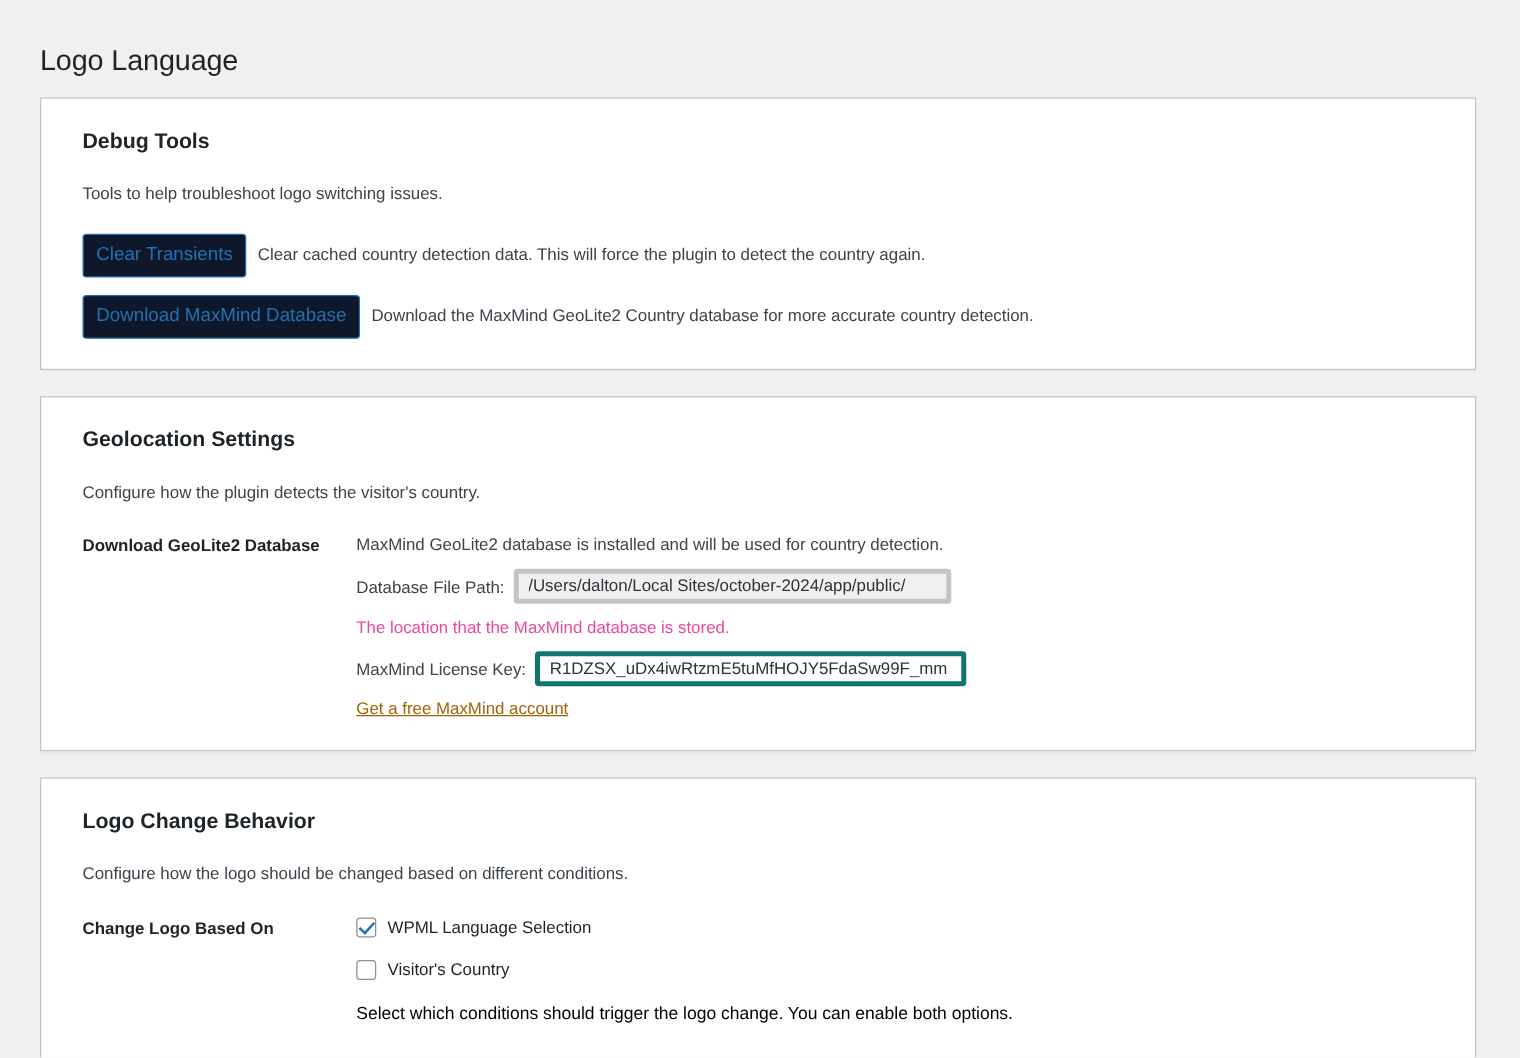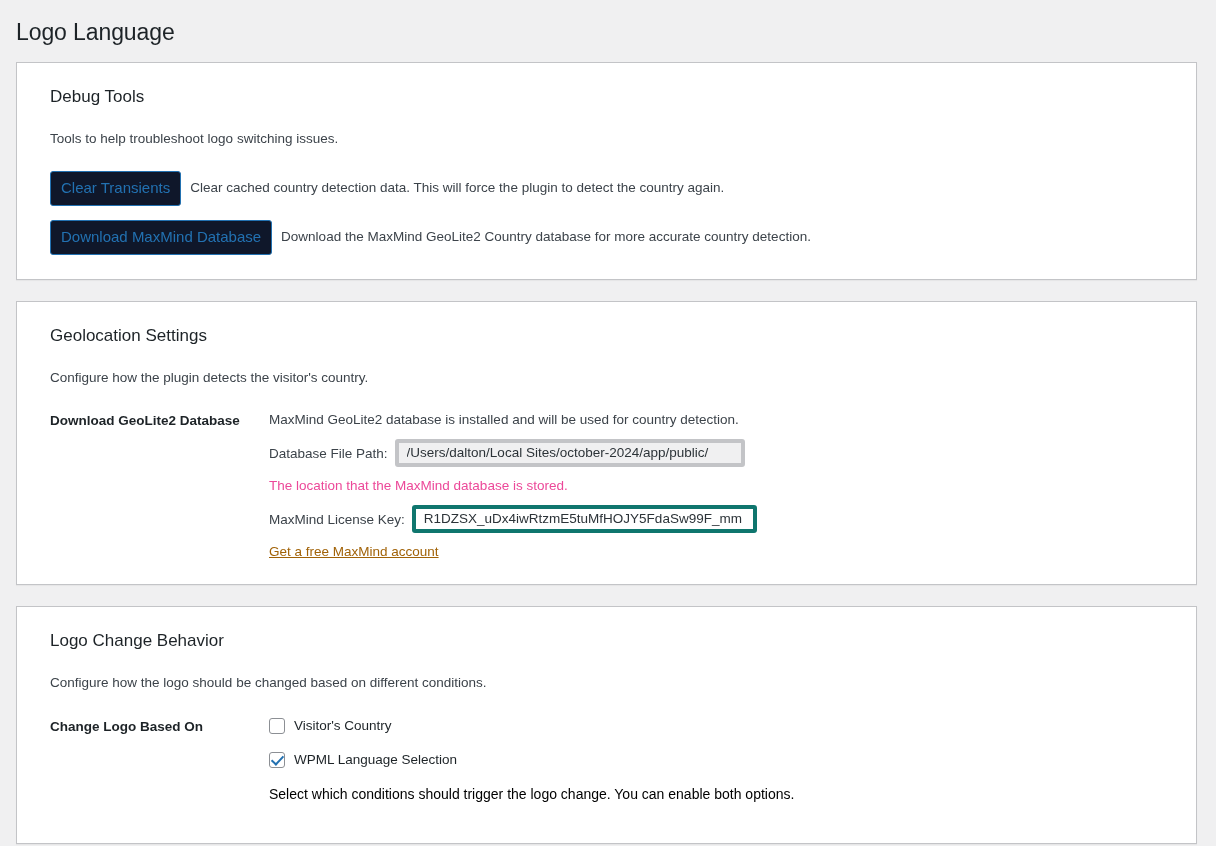--- a/index.html
+++ b/index.html
@@ -12,21 +12,21 @@
     background: #f0f0f1;
     font-family: "Liberation Sans", sans-serif;
     -webkit-font-smoothing: antialiased;
   }
 
   .page {
     position: relative;
     width: 1216px;
     height: 846px;
     background: #f0f0f1;
-    padding: 0;
+    padding: 16px;
     border-radius: 31px;
   }
 
   .page-title {
     font-size: 23px;
     font-weight: 400;
     color: #1d2327;
     line-height: 1.3;
     margin: 0;
     padding: 18px 0 14px 16px;
@@ -40,21 +40,21 @@
     padding: 0;
     box-shadow: 0 1px 1px rgba(0,0,0,0.04);
   }
 
   .panel-inner {
     padding: 22px 32px 24px 33px;
   }
 
   .section-heading {
     font-size: 17px;
-    font-weight: normal;
+    font-weight: bold;
     color: #1d2327;
     margin: 0 0 20px 0;
     line-height: 1.4;
   }
 
   .section-desc {
     font-size: 13.5px;
     color: #3c434a;
     margin: 0 0 22px 0;
     line-height: 1.5;
@@ -260,28 +260,28 @@
   <section class="panel">
     <div class="panel-inner">
       <h2 class="section-heading">Logo Change Behavior</h2>
       <p class="section-desc">Configure how the logo should be changed based on different conditions.</p>
 
       <div class="form-row">
         <div class="form-label">Change Logo Based On</div>
 
         <div class="form-field">
           <div class="checkbox-row">
+            <span class="cb checked"></span>
+            <span class="cb-label">WPML Language Selection</span>
+          </div>
+
+          <div class="checkbox-row">
             <span class="cb"></span>
             <span class="cb-label">Visitor's Country</span>
           </div>
 
-          <div class="checkbox-row">
-            <span class="cb checked"></span>
-            <span class="cb-label">WPML Language Selection</span>
-          </div>
-
           <p class="cb-hint">Select which conditions should trigger the logo change. You can enable both options.</p>
         </div>
       </div>
     </div>
   </section>
 
 </div>
 
 </body></html>

